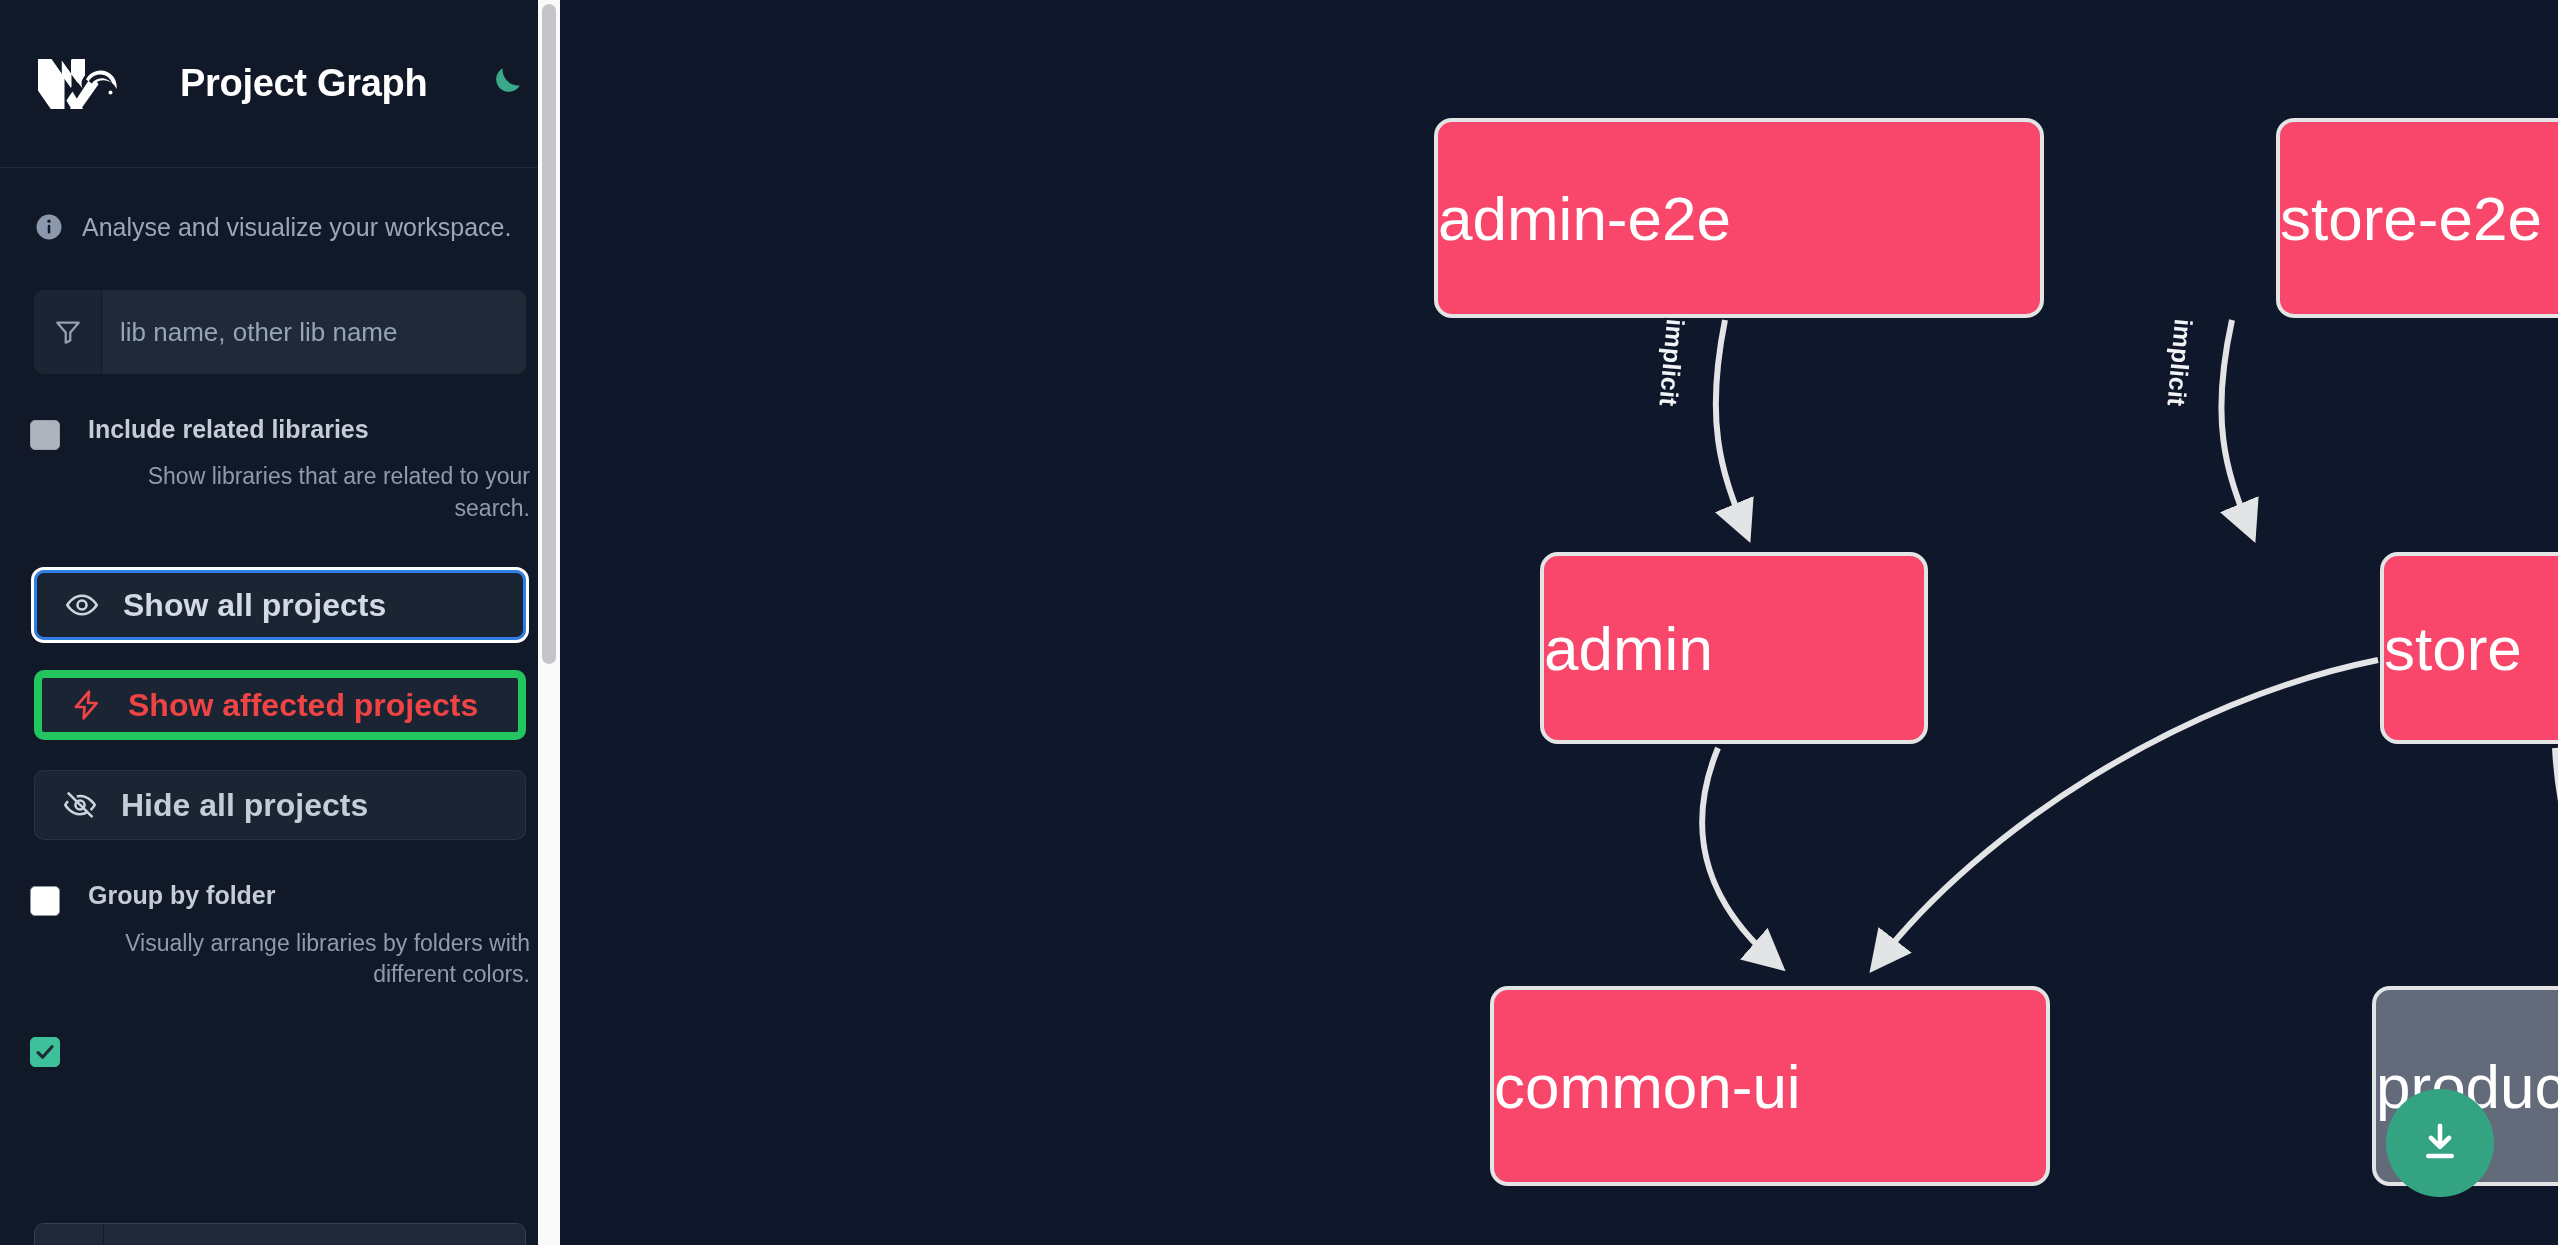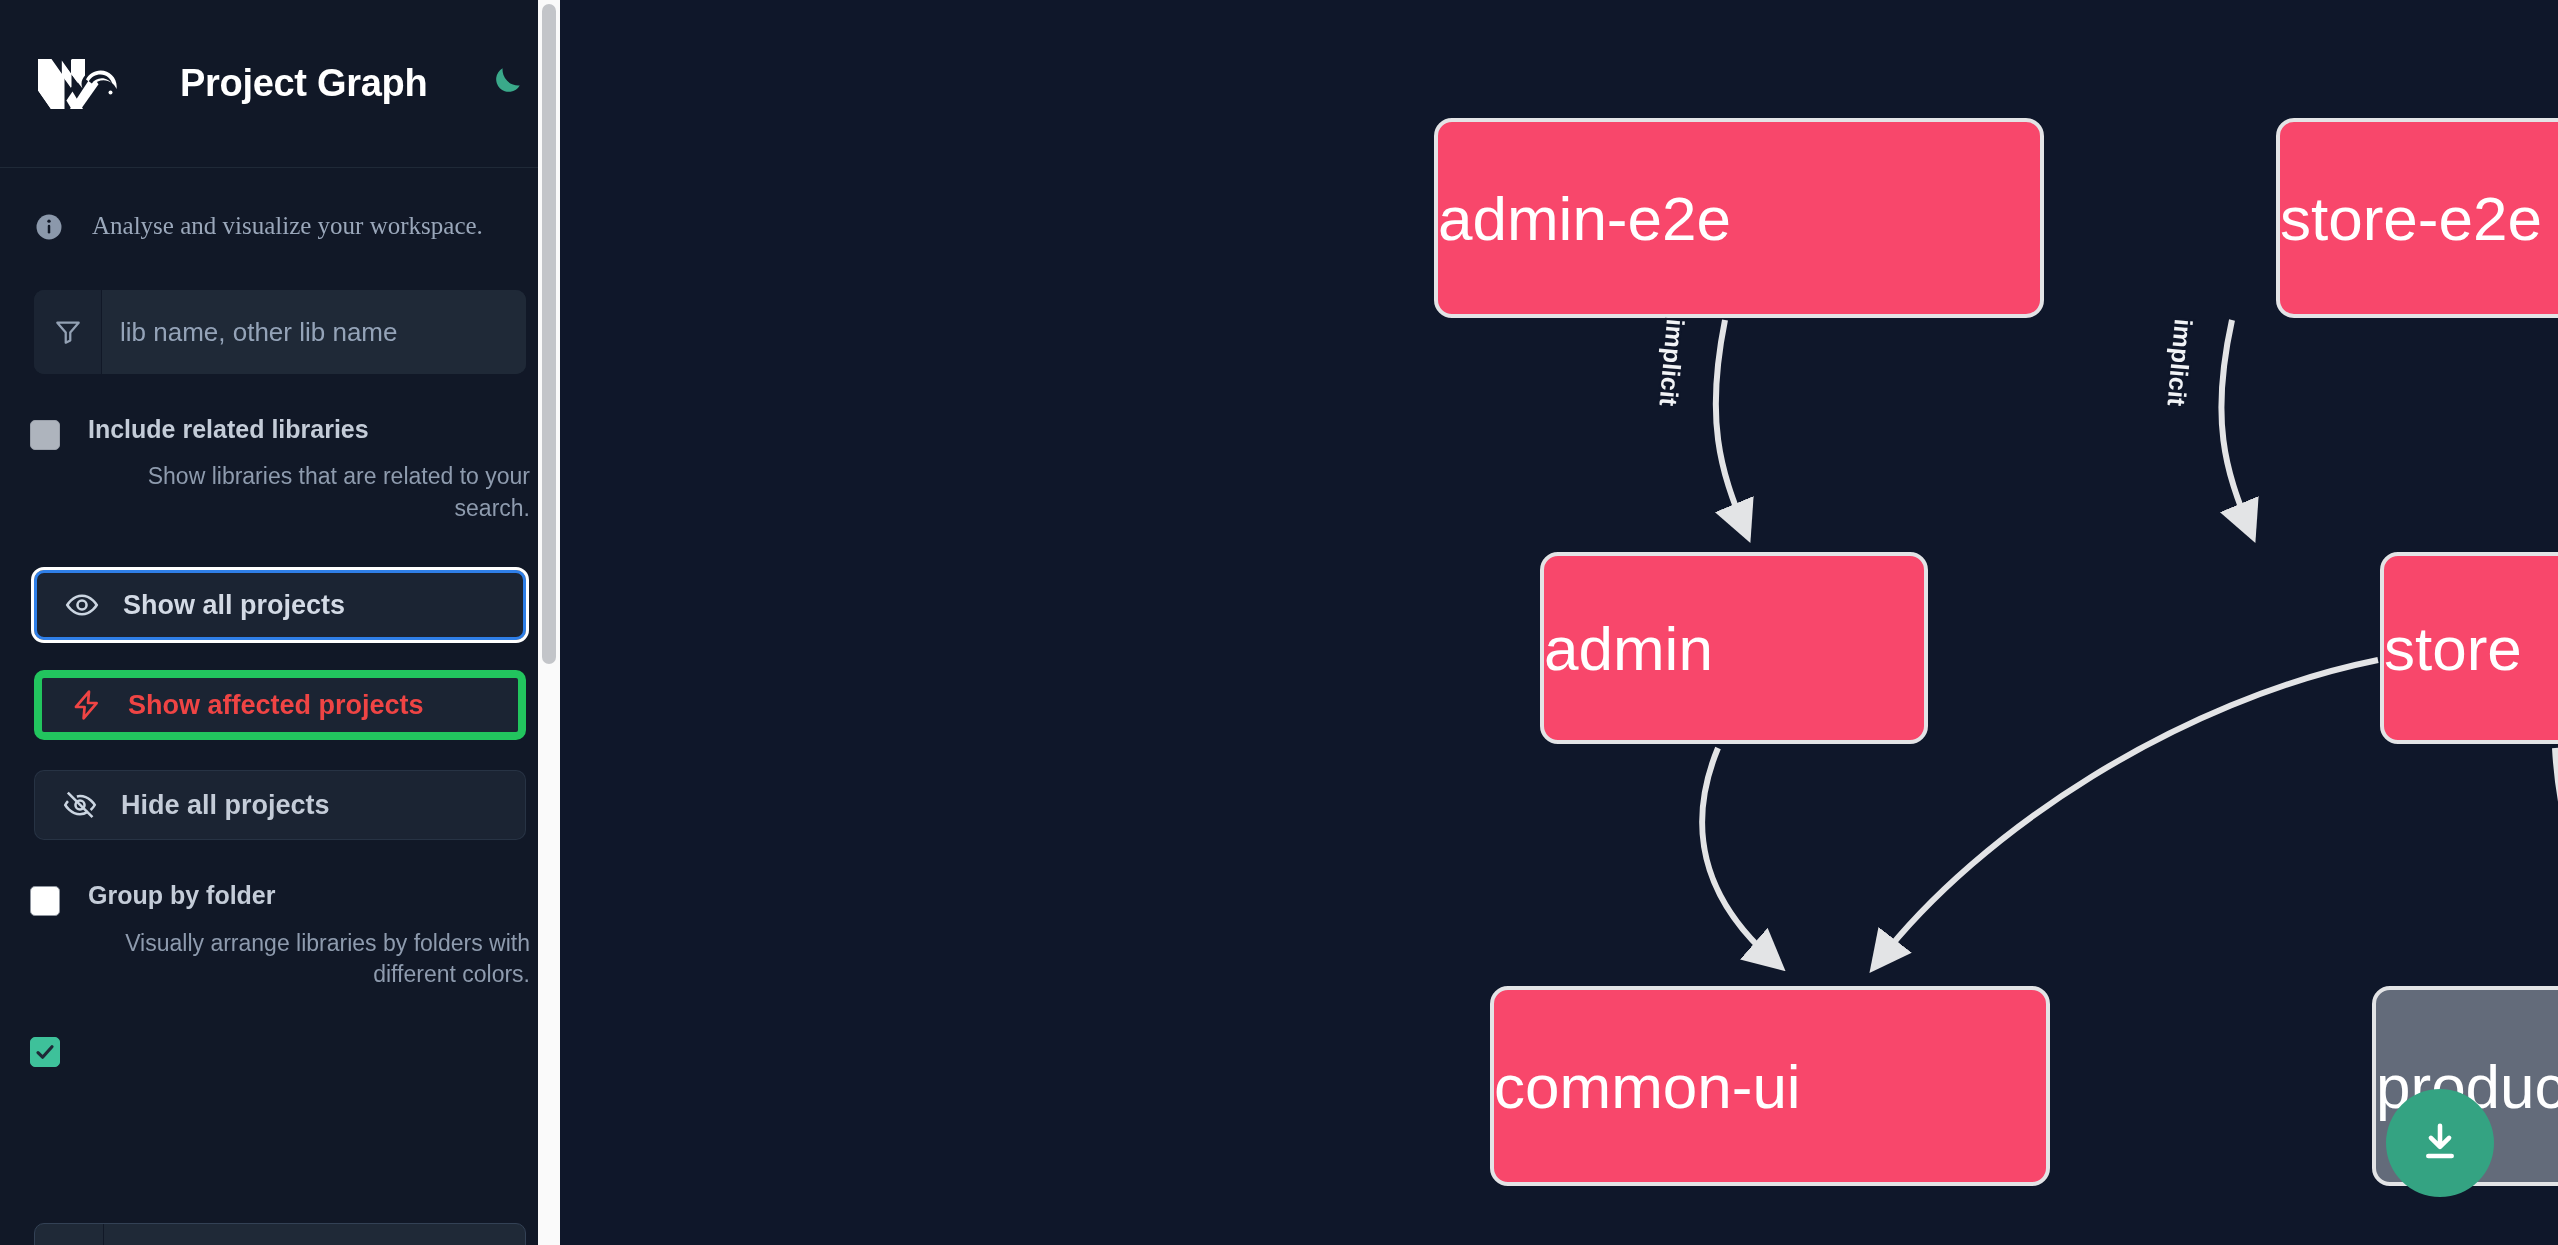--- a/index.html
+++ b/index.html
@@ -40,24 +40,23 @@
   }
   .theme-toggle {
     margin-left: 42px;
     width: 46px; height: 46px;
     display: flex; align-items: center; justify-content: center;
     cursor: pointer;
   }
 
   .sb-tagline {
     display: flex;
-    align-items: flex-start;
-    gap: 28px;
+    align-items: flex-end;
+    gap: 18px;
     padding: 44px 34px 0 34px;
-    font-family: Liberation Serif, serif;
   }
   .info-icon { width: 30px; height: 30px; flex: 0 0 30px; }
   .tagline-text {
     font-size: 25px;
     color: #9aa7ba;
     white-space: nowrap;
   }
 
   
   .search-row { padding: 48px 34px 0 34px; }
@@ -126,21 +125,21 @@
   
   .actions { padding: 0 34px; margin-top: 46px; }
   .btn {
     display: flex;
     align-items: center;
     gap: 22px;
     height: 70px;
     padding: 0 26px;
     border-radius: 10px;
     background: #1b2433;
-    font-size: 27px;
+    font-size: 32px;
     font-weight: 700;
     cursor: pointer;
     margin-bottom: 30px;
     border: 1px solid #334155;
   }
   .btn-show-all {
     border: 3px solid #2f7fe8;
     outline: 3px solid #ffffff;
     outline-offset: 0px;
     color: #d3dae5;

